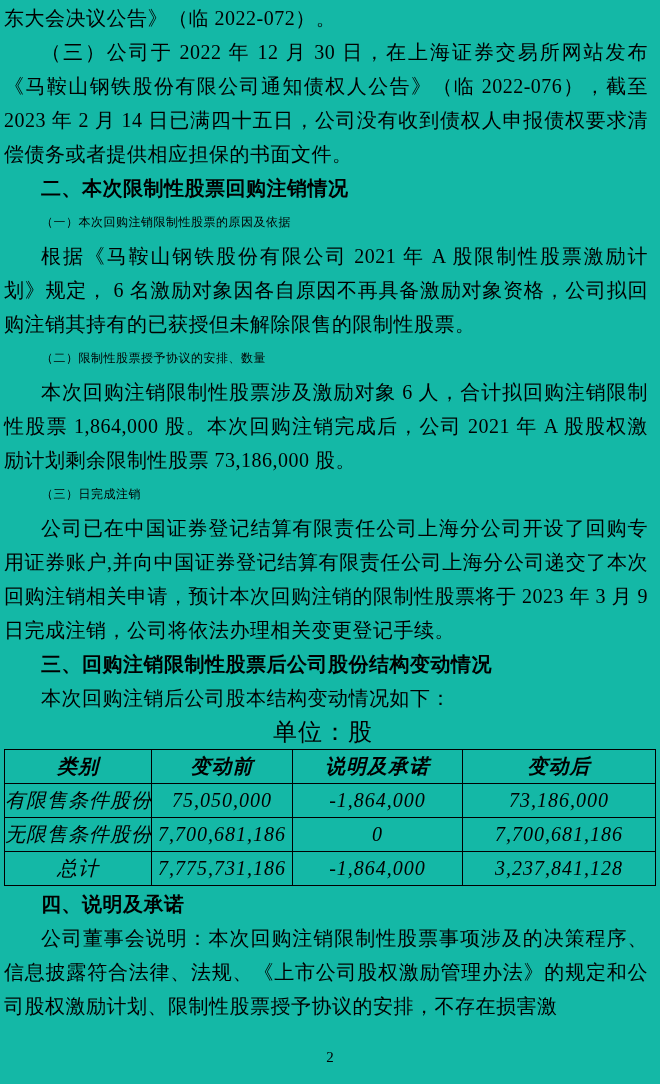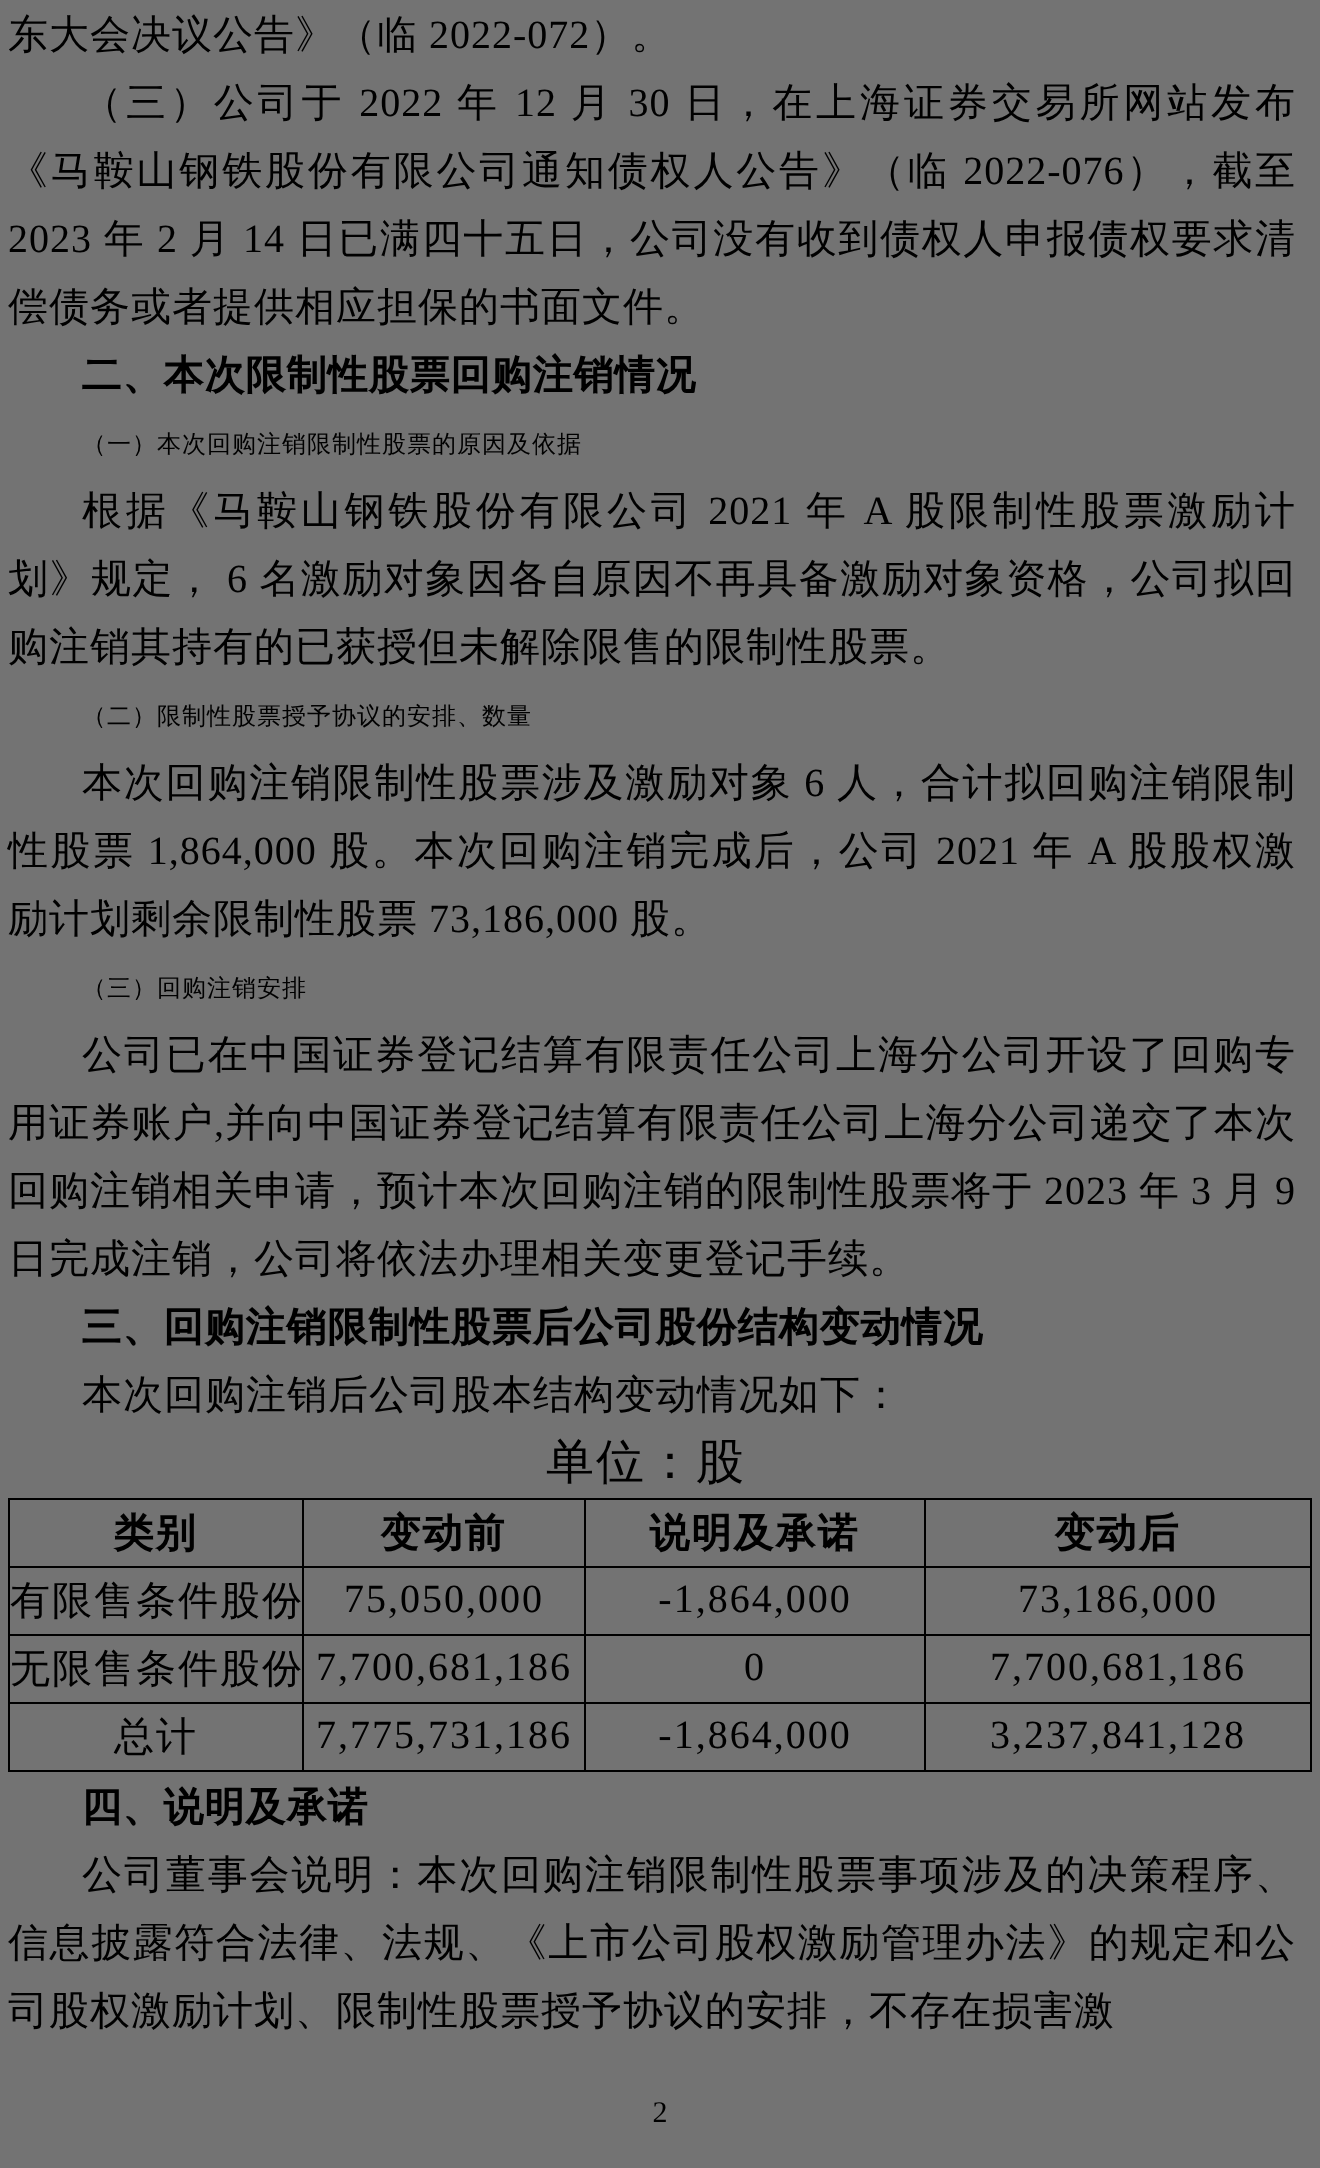--- a/index.html
+++ b/index.html
@@ -2,21 +2,21 @@
 <html><head>
 <meta charset="utf-8">
 <style>
   * { margin: 0; padding: 0; box-sizing: border-box; }
   html, body { background: #e8e8e8; }
   .page {
     position: relative;
     width: 660px;
     height: 1084px;
     margin: 0 auto;
-    background: #737373;
+    background: #14b8a6;
     color: #000000;
     font-family: "Liberation Serif", "DejaVu Serif", serif;
     overflow: hidden;
   }
   .text-block {
     padding: 1px 12px 0 4px;
   }
   .para {
     font-size: 20px;
     line-height: 34px;
@@ -46,20 +46,21 @@
     text-align: center;
     padding-right: 6px;
     letter-spacing: 1px;
   }
   table.share-table {
     border-collapse: collapse;
     table-layout: fixed;
     width: 651px;
     margin-left: 4px;
     font-size: 20px;
+    font-style: italic;
   }
   table.share-table th,
   table.share-table td {
     border: 1px solid #000000;
     height: 34px;
     text-align: center;
     vertical-align: middle;
     padding: 0;
     letter-spacing: 1px;
     overflow: hidden;
@@ -92,21 +93,21 @@
     <p class="heading">二、本次限制性股票回购注销情况</p>
 
     <p class="subheading">（一）本次回购注销限制性股票的原因及依据</p>
 
     <p class="para">根据《马鞍山钢铁股份有限公司 2021 年 A 股限制性股票激励计划》规定， 6 名激励对象因各自原因不再具备激励对象资格，公司拟回购注销其持有的已获授但未解除限售的限制性股票。</p>
 
     <p class="subheading">（二）限制性股票授予协议的安排、数量</p>
 
     <p class="para">本次回购注销限制性股票涉及激励对象 6 人，合计拟回购注销限制性股票 1,864,000 股。本次回购注销完成后，公司 2021 年 A 股股权激励计划剩余限制性股票 73,186,000 股。</p>
 
-    <p class="subheading">（三）回购注销安排</p>
+    <p class="subheading">（三）日完成注销</p>
 
     <p class="para">公司已在中国证券登记结算有限责任公司上海分公司开设了回购专用证券账户,并向中国证券登记结算有限责任公司上海分公司递交了本次回购注销相关申请，预计本次回购注销的限制性股票将于 2023 年 3 月 9 日完成注销，公司将依法办理相关变更登记手续。</p>
 
     <p class="heading">三、回购注销限制性股票后公司股份结构变动情况</p>
 
     <p class="para">本次回购注销后公司股本结构变动情况如下：</p>
 
     <p class="unit-line">单位：股</p>
   </div>
 

